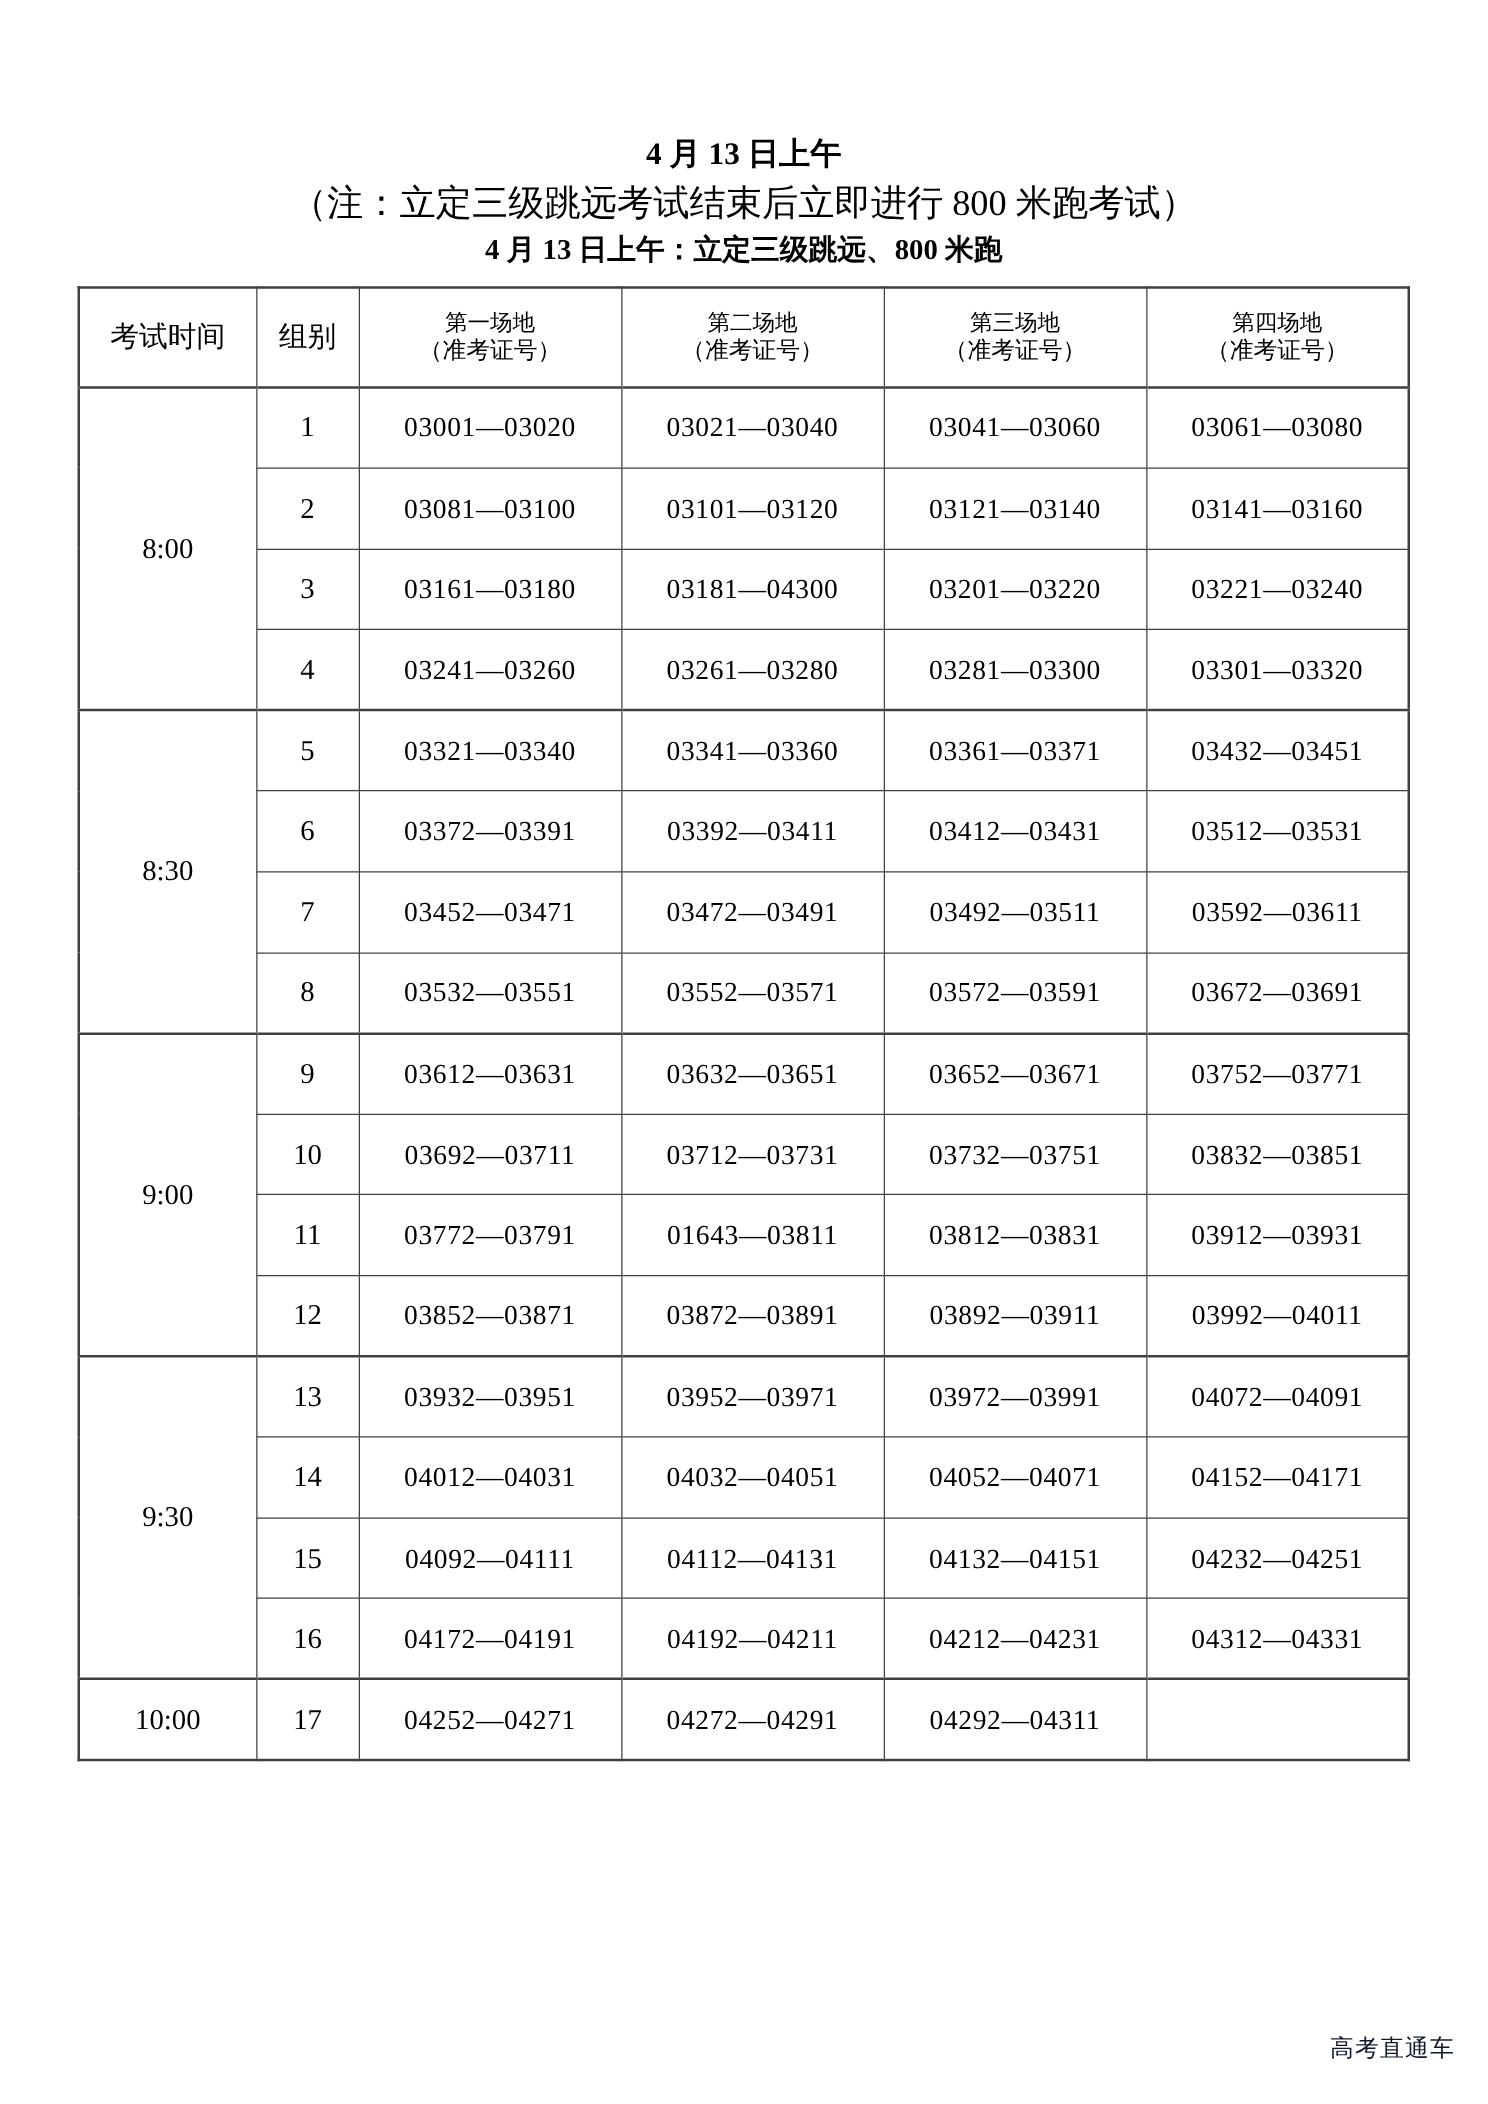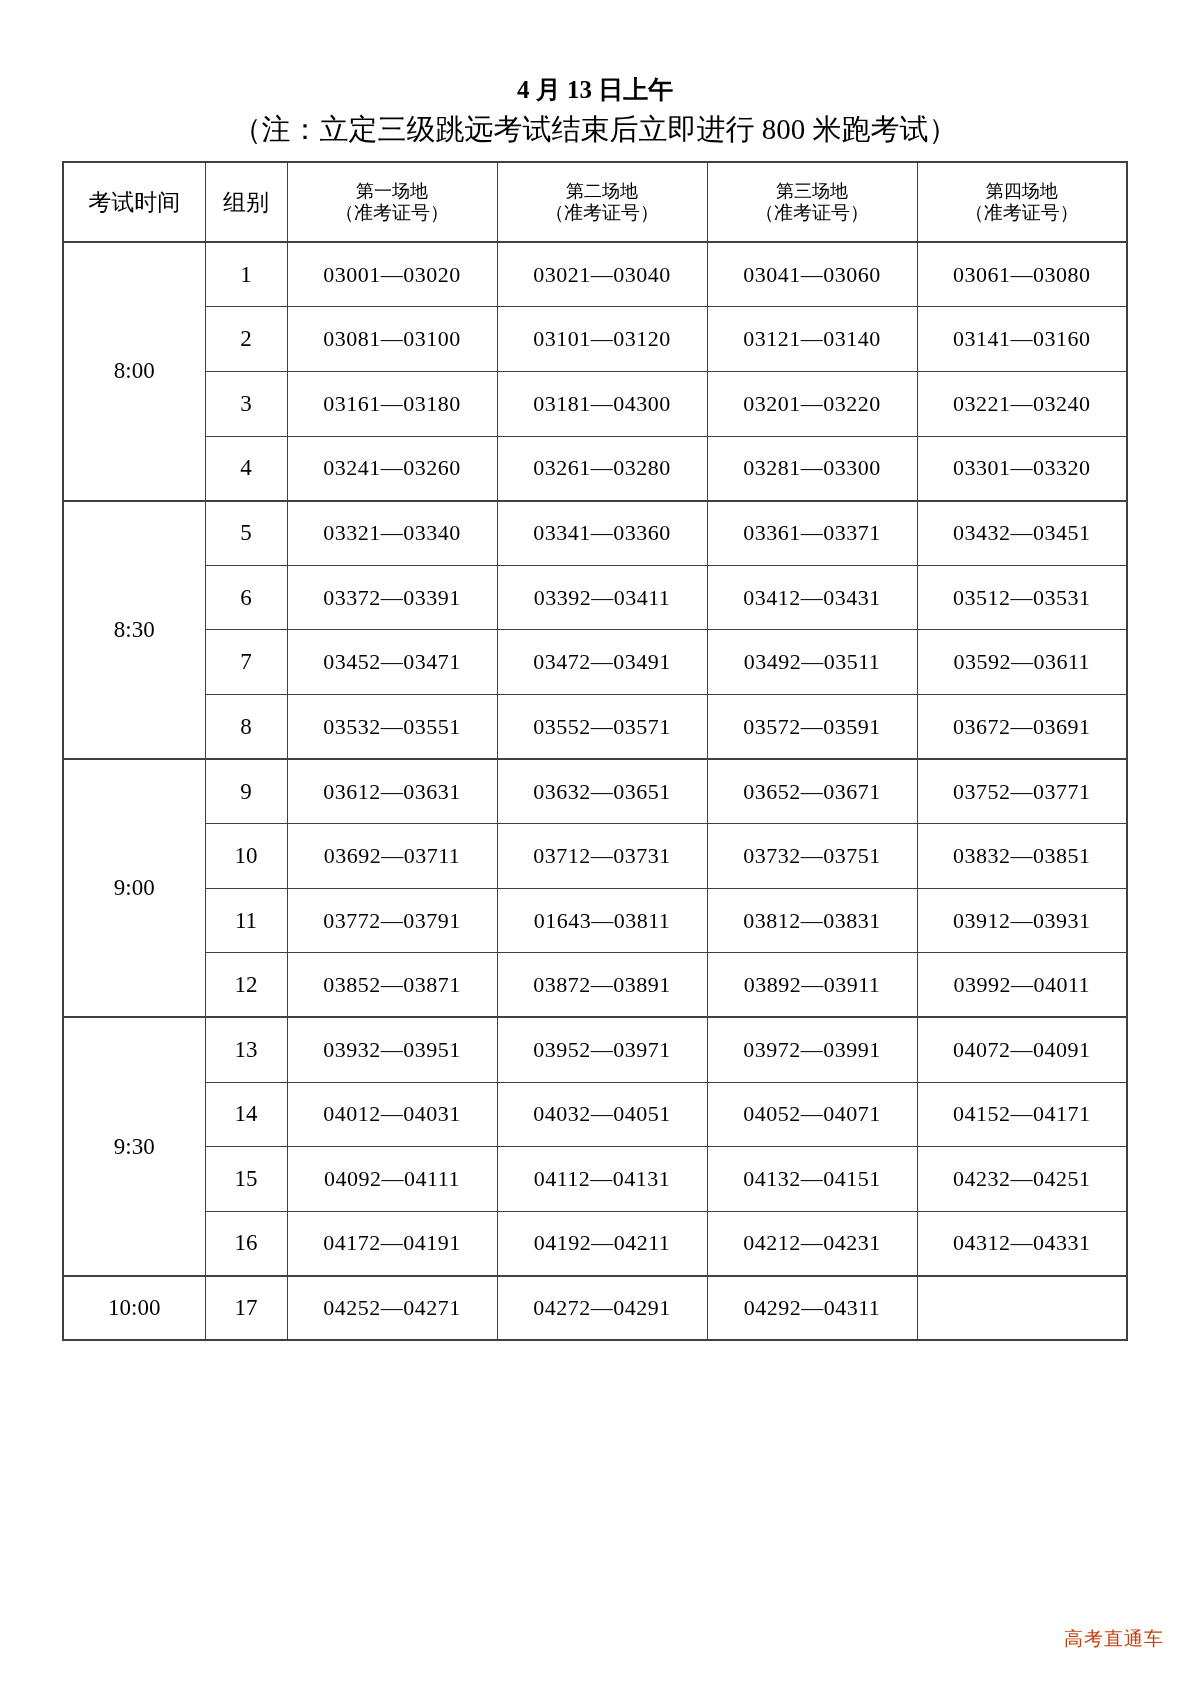--- a/index.html
+++ b/index.html
@@ -7,21 +7,21 @@
   body {
     width: 1190px; height: 1683px;
     font-family: "Liberation Serif", "DejaVu Serif", serif;
     color: #000000;
     position: relative;
     overflow: hidden;
   }
   .page { position: relative; width: 1190px; height: 1683px; }
 
   .doc-title {
-    padding-top: 76px;
+    padding-top: 110px;
     text-align: center;
     font-size: 25px;
     font-weight: bold;
     line-height: 1.1;
   }
   .doc-note {
     margin-top: 8px;
     text-align: center;
     font-size: 29px;
     line-height: 1.2;
@@ -63,31 +63,32 @@
   td.time-cell  { font-size: 23px; }
   td.group-cell { font-size: 23px; }
   td.range-cell { font-size: 22px; letter-spacing: 0.5px; }
 
   .watermark {
     position: absolute;
     right: 26px;
     top: 1626px;
     font-family: "Liberation Sans", "DejaVu Sans", sans-serif;
     font-size: 19px;
-    color: #c2410c;
+    color: #0f172a;
     letter-spacing: 1px;
   }
 </style>
 </head>
 <body>
 
 <div class="page">
 
   <div class="doc-title">4 月 13 日上午</div>
   <div class="doc-note">（注：立定三级跳远考试结束后立即进行 800 米跑考试）</div>
+  <div class="doc-subtitle">4 月 13 日上午：立定三级跳远、800 米跑</div>
 
   <table class="schedule">
     <colgroup>
       <col class="col-time">
       <col class="col-group">
       <col class="col-venue">
       <col class="col-venue">
       <col class="col-venue">
       <col class="col-venue">
     </colgroup>

